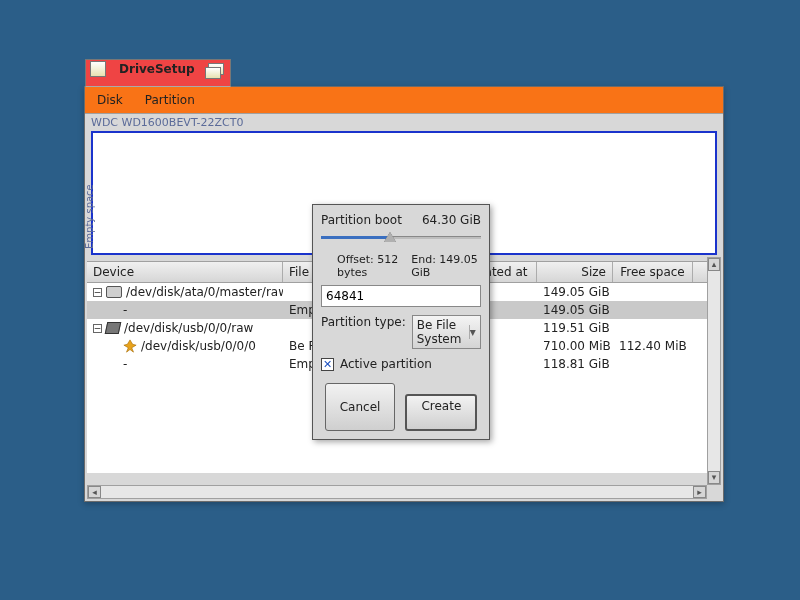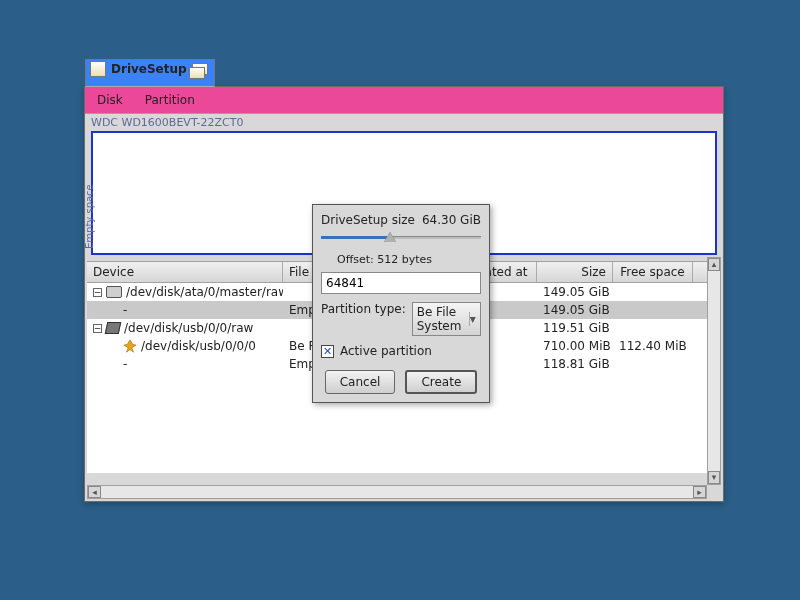--- a/index.html
+++ b/index.html
@@ -23,25 +23,25 @@
     border: 1px solid #6b6b6b;
     box-shadow: 0 2px 6px rgba(0,0,0,0.25);
   }
   .titlebar {
     position: absolute;
     top: -28px;
     left: 0;
     height: 28px;
     display: flex;
     align-items: center;
-    background: #3b82f6;
+    background: #ef4444;
     border: 1px solid #777;
     border-bottom: 1px solid #aaa;
     padding: 0 6px 9px 4px;
-    gap: 1px;
+    gap: 9px;
   }
   .titlebar .close-box {
     width: 16px; height: 16px;
     border: 1px solid #777;
     background: linear-gradient(#fff,#e8e2b0);
   }
   .titlebar .zoom-box {
     width: 16px; height: 12px;
     border: 1px solid #777;
     background: linear-gradient(#fff,#e8e2b0);
@@ -51,21 +51,21 @@
     content:"";
     position:absolute; left:-4px; top:3px; width:14px; height:10px;
     border:1px solid #777;
     background: linear-gradient(#fff,#e8e2b0);
   }
   .titlebar .title { font-weight: bold; padding: 0 4px; }
   .menubar {
     display: flex;
     gap: 14px;
     padding: 4px 8px;
-    background: #ec4899;
+    background: #f97316;
     border-bottom: 1px solid #a0a0a0;
     font-size: 12px;
   }
   .menubar .item { padding: 2px 4px; }
   .disk-label {
     padding: 2px 0 0 6px;
     font-size: 11px;
     color: #5b6b99;
   }
   .disk-box {
@@ -232,29 +232,30 @@
   .dlg-check-row { display:flex; align-items:center; gap:6px; margin: 6px 0 12px 0; }
   .dlg-check {
     width: 13px; height: 13px;
     border: 1px solid #444;
     background: #fff;
     display:flex; align-items:center; justify-content:center;
     font-size: 11px; color: #1a4fc0; font-weight:bold;
   }
   .dlg-buttons { display:flex; gap:10px; justify-content:center; }
   .dlg-btn {
-    padding: 4px 14px;
+    padding: 16px 14px;
     background: linear-gradient(#f2f2f2,#cfcfcf);
     border: 1px solid #666;
     border-radius: 3px;
     font-size: 12px;
   }
   .dlg-btn.default {
     border: 2px solid #555;
     padding: 3px 14px;
+    margin-top: 11px;
   }
 </style>
 </head>
 <body>
 
 <div class="window">
   <div class="titlebar">
     <div class="close-box"></div>
     <span class="title">DriveSetup</span>
     <div class="zoom-box"></div>
@@ -344,30 +345,31 @@
     <div class="sb-btn">▾</div>
   </div>
   <div class="scrollbar-h">
     <div class="sb-btn">◂</div>
     <div class="sb-btn">▸</div>
   </div>
 </div>
 
 <div class="dialog">
   <div class="dlg-row">
-    <span>DriveSetup size</span>
+    <span>Partition boot</span>
     <span>64.30 GiB</span>
   </div>
   <div class="slider">
     <div class="slider-track"></div>
     <div class="slider-fill"></div>
     <div class="slider-thumb"></div>
   </div>
   <div class="dlg-row" style="font-size:11px; margin-bottom:6px;margin-left:16px;">
     <span>Offset: 512 bytes</span>
+    <span>End: 149.05 GiB</span>
   </div>
   <input class="dlg-input" value="64841" style="">
   <div class="dlg-field-row">
     <span>Partition type:</span>
     <div class="dlg-select">
       <span>Be File System</span>
       <span class="arrow">▾</span>
     </div>
   </div>
   <div class="dlg-check-row">

